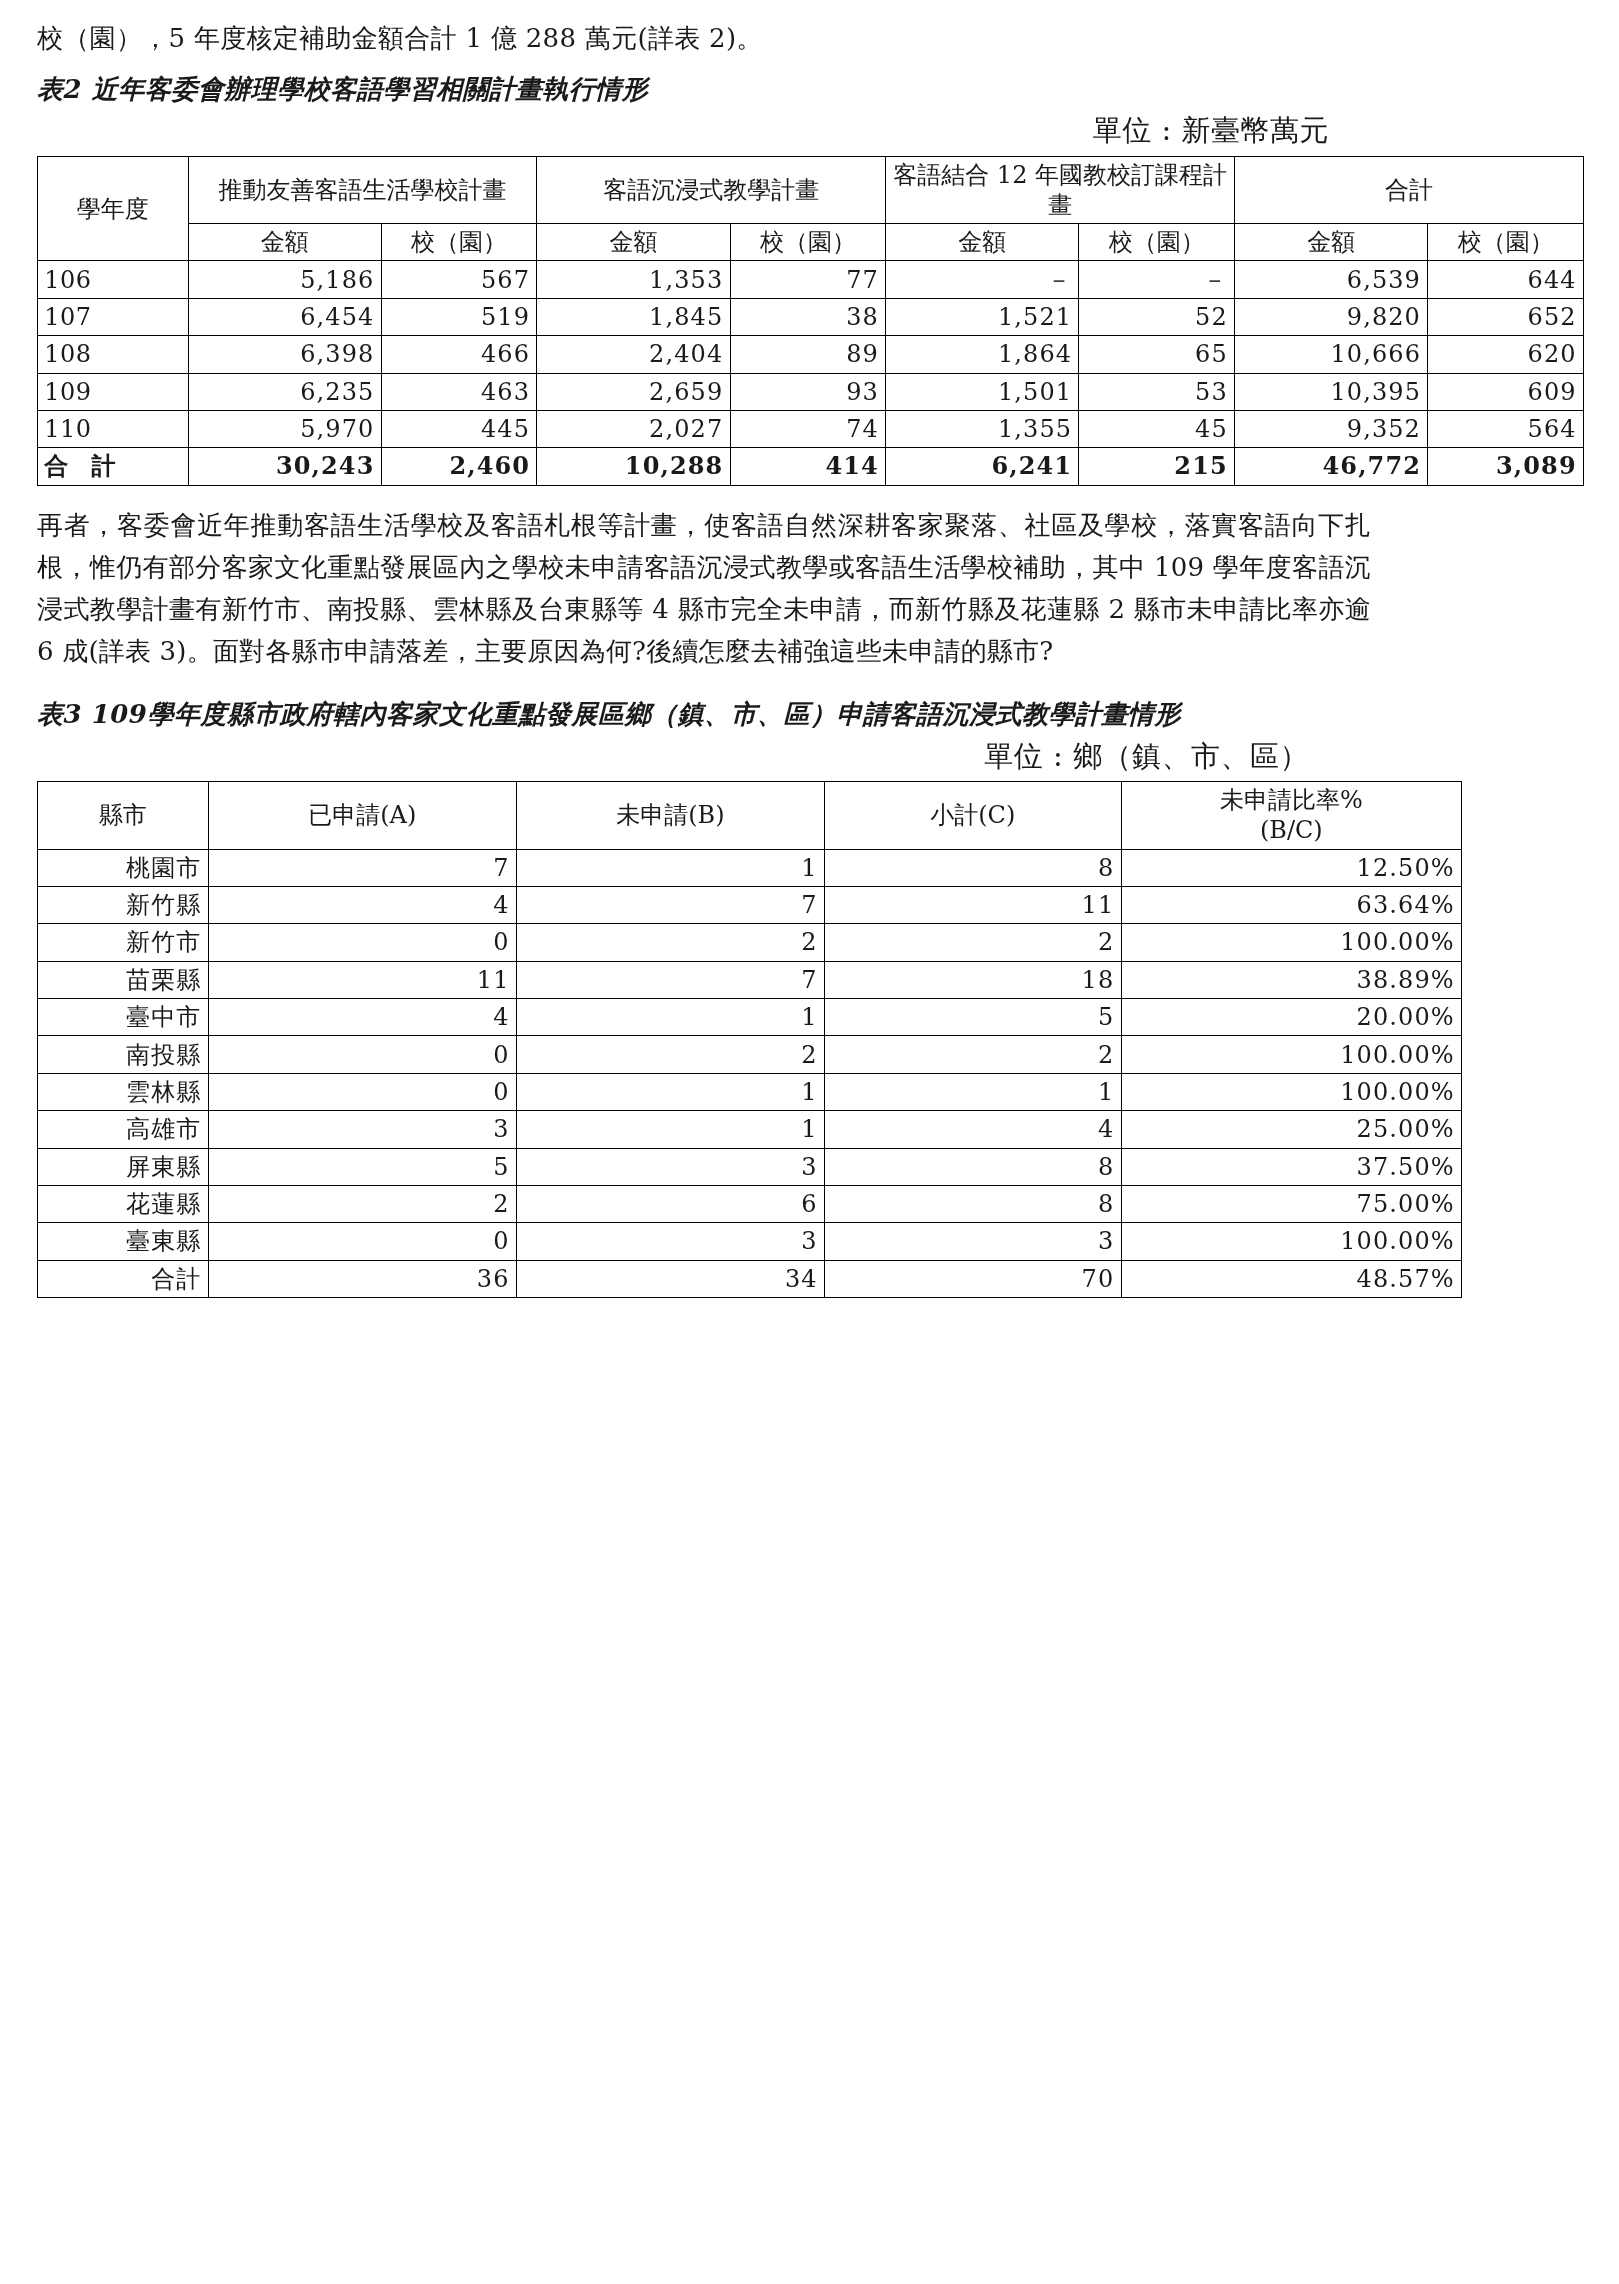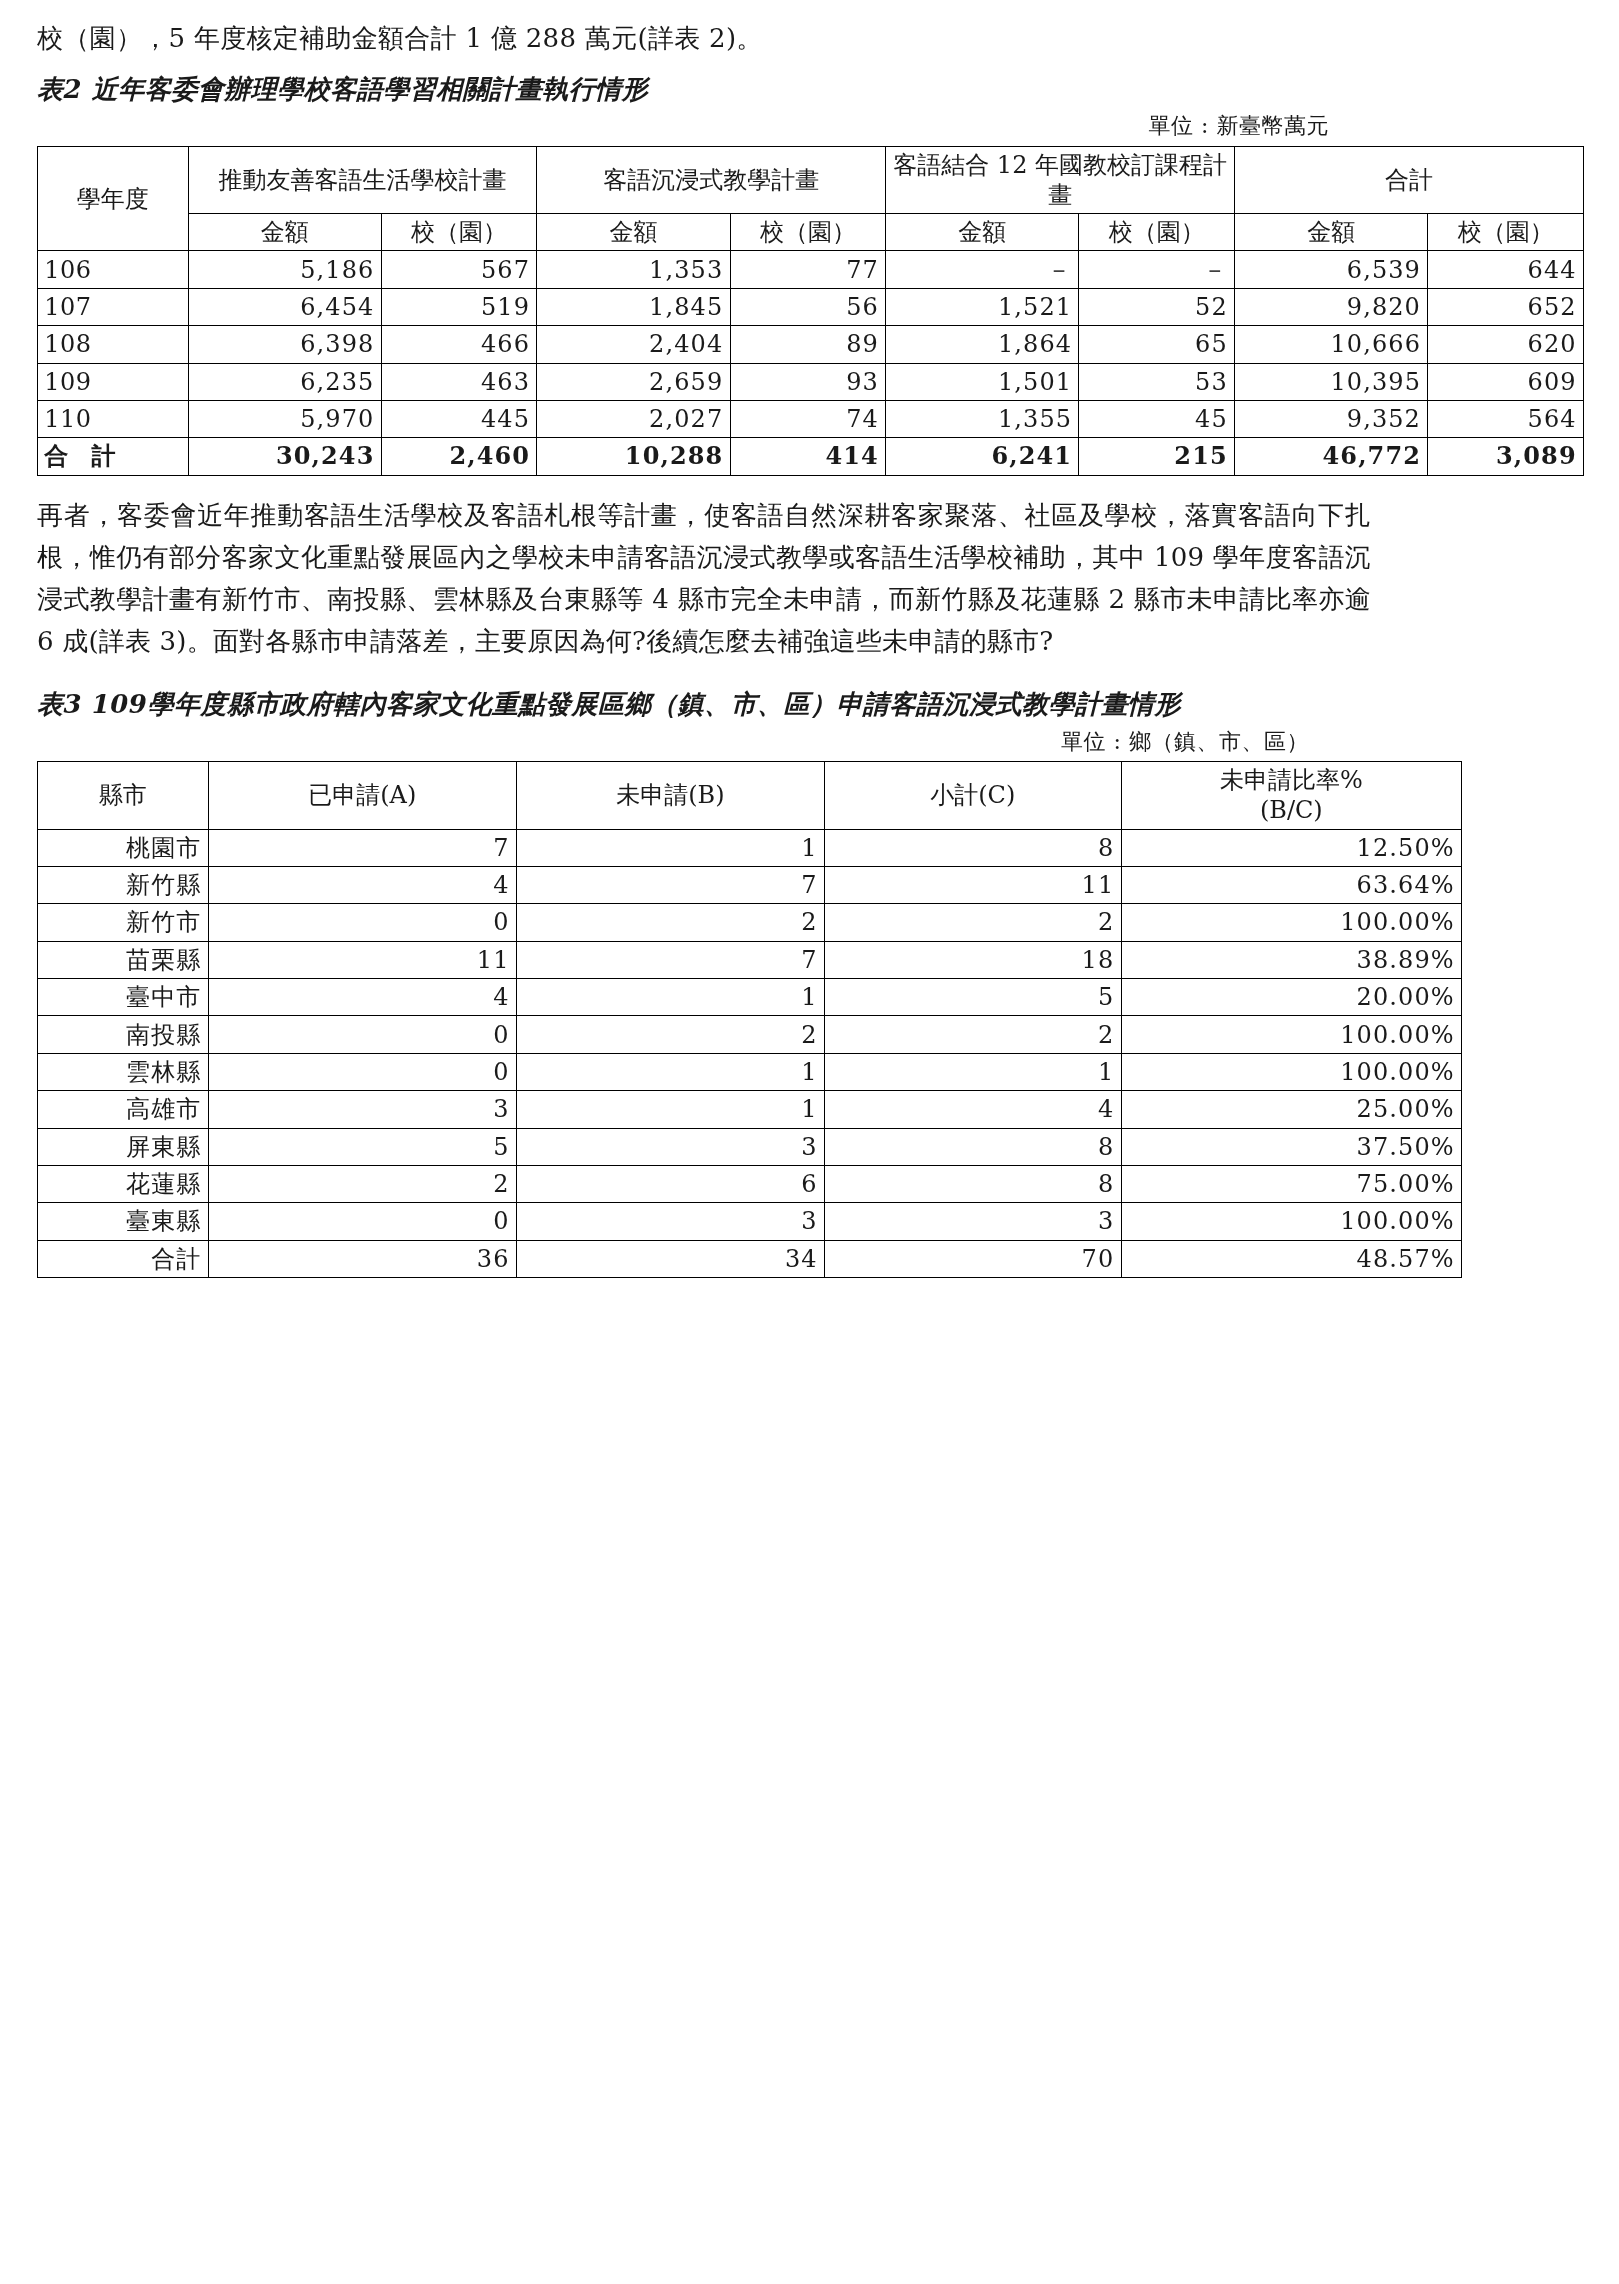--- a/index.html
+++ b/index.html
@@ -27,21 +27,21 @@
   }
   .tbl-title {
     font-size: 26px;
     font-weight: bold;
     line-height: 1.45;
     margin: 0 0 3.2px 0;
     letter-spacing: 0.5px;
     font-style: italic;
   }
   .unit-line {
-    font-size: 22px;
+    font-size: 29px;
     text-align: right;
     margin: 3.2px 42px 4.2px 0;
     letter-spacing: 0.5px;
   }
   .unit-line.u2 {
     margin-right: 62px;
   }
   table.doc {
     border-collapse: collapse;
     table-layout: fixed;
@@ -154,21 +154,21 @@
         <td class="num">－</td>
         <td class="num">－</td>
         <td class="num">6,539</td>
         <td class="num">644</td>
       </tr>
       <tr>
         <td class="yearcell">107</td>
         <td class="num">6,454</td>
         <td class="num">519</td>
         <td class="num">1,845</td>
-        <td class="num">56</td>
+        <td class="num">38</td>
         <td class="num">1,521</td>
         <td class="num">52</td>
         <td class="num">9,820</td>
         <td class="num">652</td>
       </tr>
       <tr>
         <td class="yearcell">108</td>
         <td class="num">6,398</td>
         <td class="num">466</td>
         <td class="num">2,404</td>

